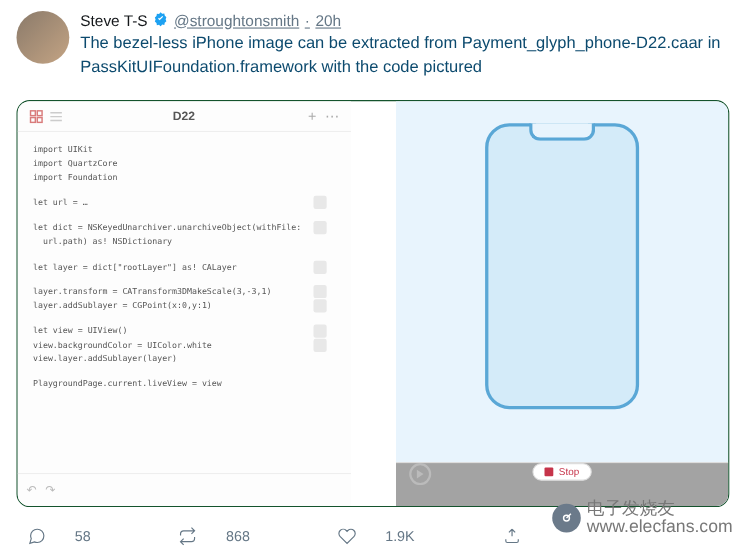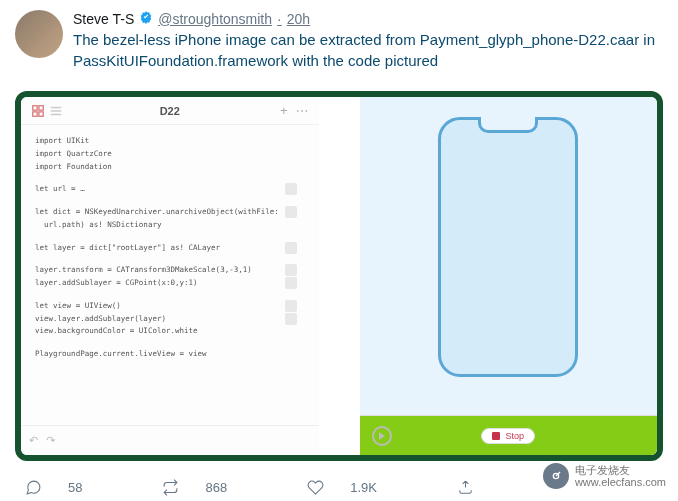--- a/index.html
+++ b/index.html
@@ -7,52 +7,52 @@
     
     .tweet { padding: 10px 15px; }
     .tweet-header { display: flex; align-items: flex-start; gap: 10px; }
     .avatar { width: 48px; height: 48px; border-radius: 50%; background: linear-gradient(135deg, #8a7a6a, #c4a484); flex-shrink: 0; overflow: hidden; }
     .tweet-meta { display: flex; align-items: center; gap: 5px; font-size: 14px; }
     .display-name { font-weight: normal; color: #14171a; }
     .verified { color: #1da1f2; }
     .handle { color: #657786; text-decoration: underline; }
     .tweet-text { font-size: 15px; color: #0c4a6e; line-height: 1.4; margin-top: 2px; }
     
-    .media { margin: 10px 15px; border: 6px solid #14532d; border-radius: 12px; overflow: hidden; height: 370px; display: flex; background: #fff; gap: 41px; }
+    .media { margin: 10px 15px; border: 1px solid #14532d; border-radius: 12px; overflow: hidden; height: 370px; display: flex; background: #fff; gap: 41px; }
     
     .code-pane { width: 50%; background: #fdfdfd; display: flex; flex-direction: column; }
     .code-toolbar { display: flex; align-items: center; padding: 6px 10px; border-bottom: 1px solid #eee; position: relative; }
     .code-toolbar-left { display: flex; gap: 4px; }
     .tb-icon { width: 14px; height: 14px; }
     .code-title { position: absolute; left: 50%; transform: translateX(-50%); font-size: 11px; font-weight: 600; color: #555; }
     .code-toolbar-right { margin-left: auto; display: flex; gap: 8px; color: #aaa; font-size: 13px; }
     
     .code-body { flex: 1; padding: 10px 14px; font-family: Menlo, Monaco, monospace; font-size: 7.5px; color: #555; line-height: 1.7; position: relative; }
     .code-line { white-space: pre; }
     .code-group { margin-bottom: 10px; }
     .result-badge { position: absolute; right: 8px; width: 12px; height: 12px; background: #e8e8e8; border-radius: 2px; }
     
     .code-footer { padding: 8px; border-top: 1px solid #eee; display: flex; gap: 8px; color: #bbb; font-size: 11px; }
     
     .preview-pane { width: 50%; background: #e8f4fd; display: flex; flex-direction: column; }
     .preview-body { flex: 1; display: flex; align-items: flex-start; justify-content: center; padding: 20px; }
     .phone-outline { width: 140px; height: 260px; border: 3px solid #5aa7d6; border-radius: 22px; background: #d4ebf9; position: relative; }
     .phone-notch { position: absolute; top: -3px; left: 50%; transform: translateX(-50%); width: 60px; height: 16px; background: #e8f4fd; border: 3px solid #5aa7d6; border-top: none; border-radius: 0 0 10px 10px; }
     
-    .preview-controls { height: 40px; background: #84cc16; border-top: 1px solid #ddd; display: flex; align-items: center; justify-content: space-between; padding: 0 12px; }
+    .preview-controls { height: 40px; background: #a3a3a3; border-top: 1px solid #ddd; display: flex; align-items: flex-start; justify-content: space-between; padding: 0 12px; }
     .circle-btn { width: 20px; height: 20px; border: 2px solid #bbb; border-radius: 50%; position: relative; }
     .circle-btn::before { content: ''; position: absolute; top: 50%; left: 50%; transform: translate(-50%, -50%); width: 0; height: 0; border-left: 6px solid #bbb; border-top: 4px solid transparent; border-bottom: 4px solid transparent; }
     .stop-btn { display: flex; align-items: center; gap: 5px; background: #fff; border: 1px solid #ddd; border-radius: 10px; padding: 2px 10px; font-size: 9px; color: #c6344a; }
     .stop-square { width: 8px; height: 8px; background: #c6344a; border-radius: 1px; }
     
     .actions { display: flex; gap: 80px; padding: 8px 25px; color: #657786; font-size: 13px; align-items: center; }
     .action { display: flex; align-items: center; gap: 26px; }
     .action svg { width: 17px; height: 17px; }
     
-    .watermark { position: absolute; bottom: 12px; right: 12px; display: flex; align-items: center; gap: 6px; color: #777; font-size: 11px; }
+    .watermark { position: absolute; bottom: 12px; right: 12px; display: flex; align-items: center; gap: 6px; color: #777; font-size: 16px; }
     .wm-logo { width: 26px; height: 26px; background: #6b7a8a; border-radius: 50%; display: flex; align-items: center; justify-content: center; }
     .wm-text { line-height: 1.1; }
   </style>
 </head>
 <body>
 
 <div class="tweet">
   <div class="tweet-header">
     <div class="avatar"></div>
     <div>
@@ -115,22 +115,22 @@
         <div class="result-badge" style="top:0"></div>
       </div>
       <div class="code-group" style="position:relative">
         <div class="code-line">layer.transform = CATransform3DMakeScale(3,-3,1)</div>
         <div class="code-line">layer.addSublayer = CGPoint(x:0,y:1)</div>
         <div class="result-badge" style="top:0"></div>
         <div class="result-badge" style="top:13px"></div>
       </div>
       <div class="code-group" style="position:relative">
         <div class="code-line">let view = UIView()</div>
+        <div class="code-line">view.backgroundColor = UIColor.white</div>
         <div class="code-line">view.layer.addSublayer(layer)</div>
-        <div class="code-line">view.backgroundColor = UIColor.white</div>
         <div class="result-badge" style="top:0"></div>
         <div class="result-badge" style="top:13px"></div>
       </div>
       <div class="code-group">
         <div class="code-line">PlaygroundPage.current.liveView = view</div>
       </div>
     </div>
     <div class="code-footer">
       <span>↶</span>
       <span>↷</span>

